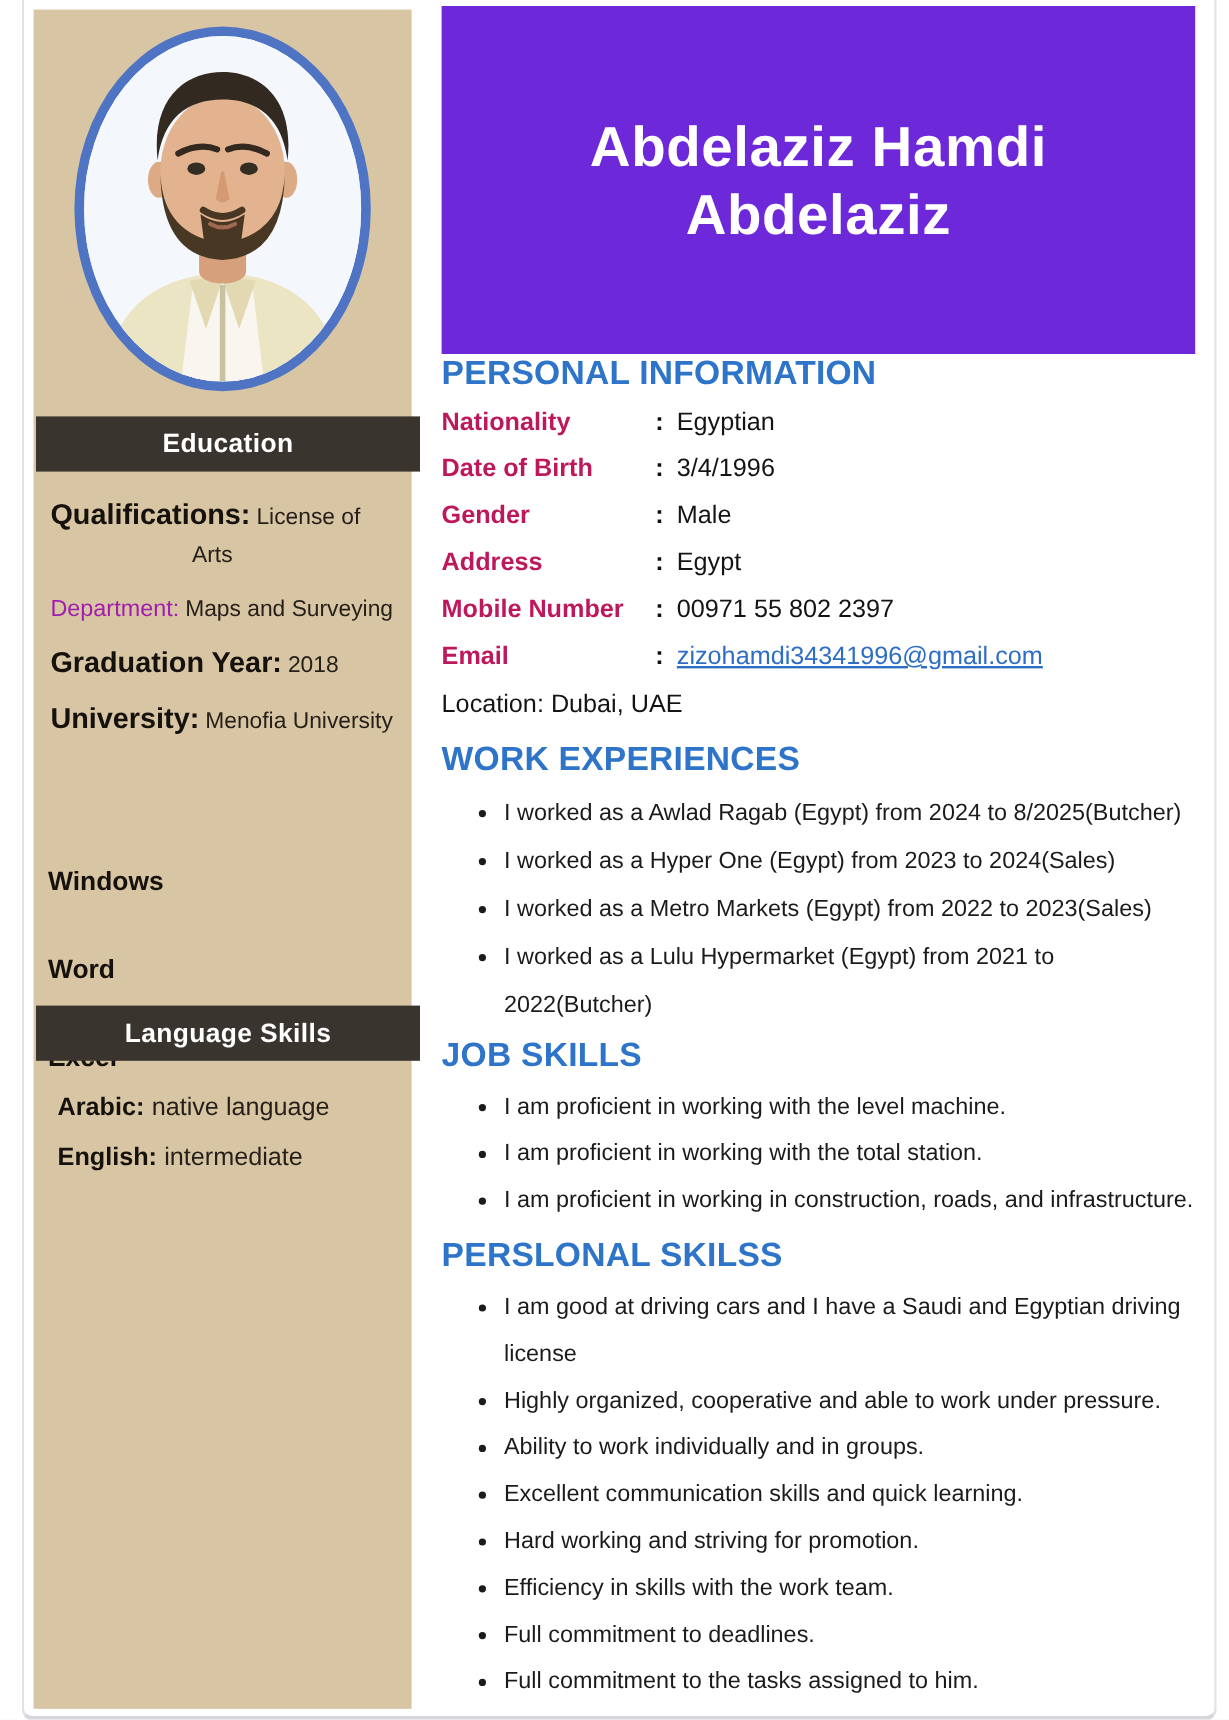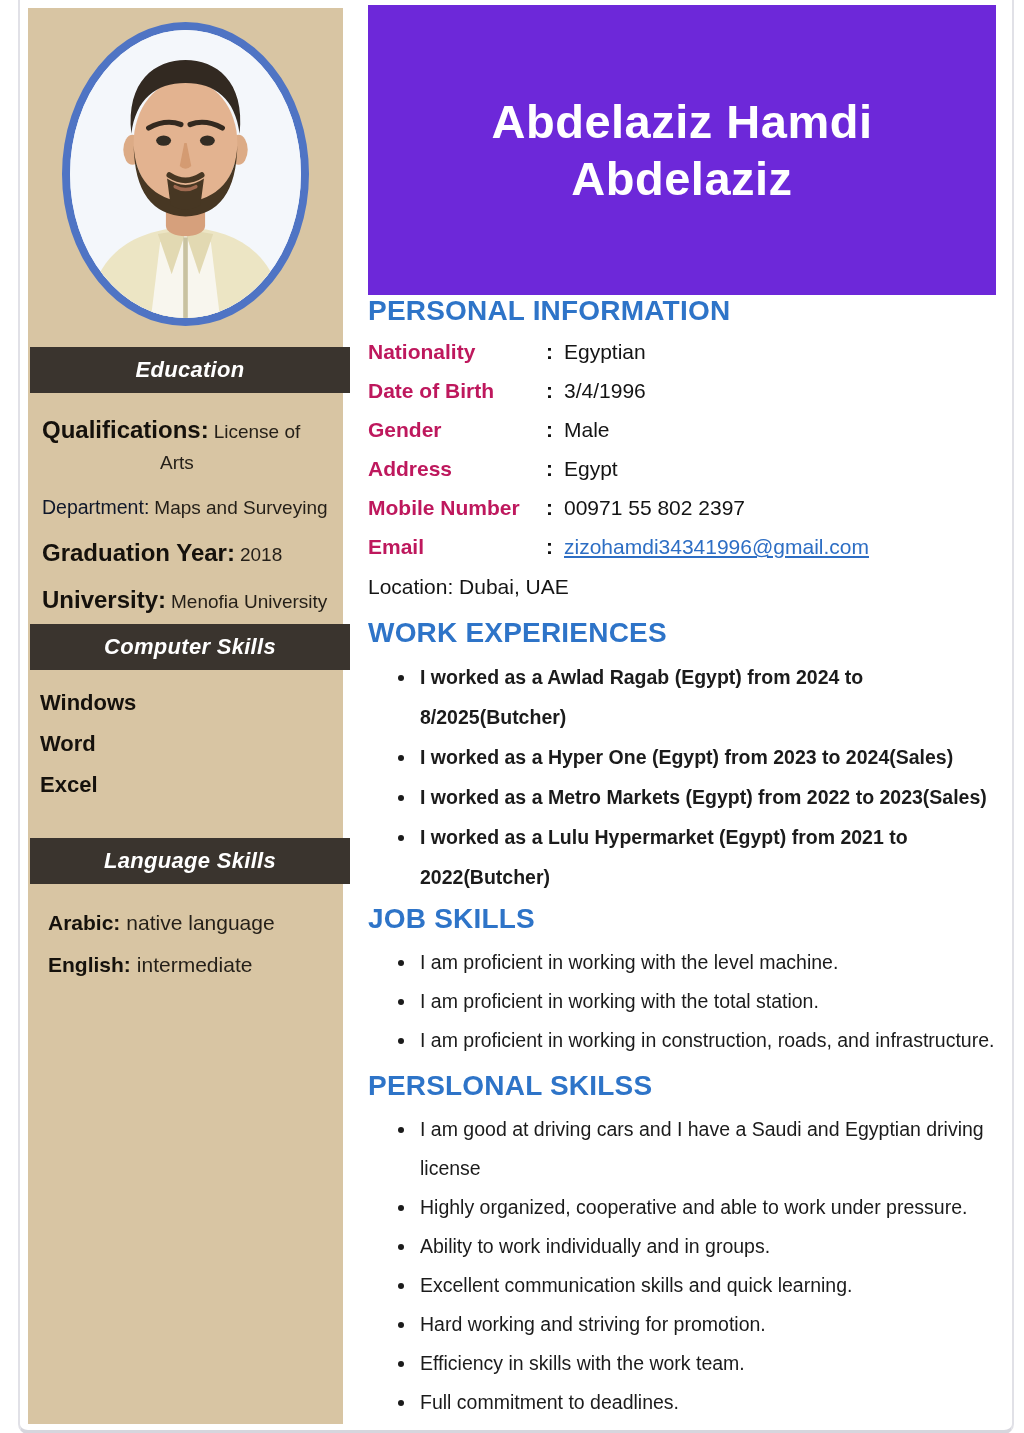--- a/index.html
+++ b/index.html
@@ -6,31 +6,31 @@
   body{width:1024px;height:1433px;overflow:hidden;font-family:"Liberation Sans",sans-serif;}
   .page{position:relative;width:1024px;height:1433px;background:#ffffff;}
   .page-edge{position:absolute;left:18px;top:-12px;width:996px;height:1446px;box-sizing:border-box;
     border:2px solid #e1e1e7;border-bottom:4px solid #d6d6dd;border-radius:10px;pointer-events:none;}
   
   .sidebar{position:absolute;left:28px;top:8px;width:315px;height:1416px;background:#d8c5a3;}
   .photo-ring{position:absolute;left:34px;top:14px;width:231px;height:288px;border:8px solid #4f74c4;
     border-radius:50%;background:#f4f7fb;overflow:hidden;}
   .photo-ring svg{display:block;width:100%;height:100%;}
   .bar{position:absolute;left:2px;width:320px;height:46px;background:#3a342e;color:#ffffff;
-    font-weight:700;font-size:22px;display:flex;align-items:center;justify-content:center;letter-spacing:.3px;font-style:italic;}
+    font-weight:700;font-size:22px;display:flex;align-items:center;justify-content:center;letter-spacing:.3px;}
   .bar-edu{top:339px;}
   .bar-comp{top:616px;}
   .bar-lang{top:830px;}
   .edu-content{position:absolute;top:394px;left:0;width:100%;box-sizing:border-box;padding:12px 8px 0 14px;}
   .edu-item{font-size:19px;color:#241f18;line-height:31px;margin-bottom:14px;
     padding-left:118px;text-indent:-118px;}
   .edu-item .lbl{font-weight:700;font-size:24px;color:#15110c;margin-right:5px;}
-  .edu-item.plain .lbl{font-weight:400;font-size:19.5px;color:#0f172a;}
+  .edu-item.plain .lbl{font-weight:400;font-size:19.5px;color:#a21caf;}
   .comp-content{position:absolute;top:664px;left:0;width:100%;box-sizing:border-box;padding:10px 0 0 12px;}
-  .comp-item{font-weight:700;font-size:22px;color:#15110c;line-height:41px;}
+  .comp-item{font-weight:700;font-size:22px;color:#15110c;line-height:41px;margin-top:32px;}
   .lang-content{position:absolute;top:882px;left:0;width:100%;box-sizing:border-box;padding:12px 0 0 20px;}
   .lang-item{font-size:21px;color:#241f18;line-height:42px;}
   .lang-item .lbl{font-weight:700;color:#15110c;margin-right:6px;}
   
   .main{position:absolute;left:368px;top:0;width:628px;}
   .name-box{margin-top:5px;height:290px;background:#6d28d9;display:flex;align-items:center;
     justify-content:center;text-align:center;padding:0 52px;box-sizing:border-box;}
   .name{color:#ffffff;font-size:47px;font-weight:700;line-height:1.22;letter-spacing:.5px;}
   .section-heading{color:#2e74c8;font-size:28px;font-weight:700;margin:0;letter-spacing:.2px;}
   .h-personal{}
@@ -39,21 +39,21 @@
   .h-pskills{margin-top:10px;}
   .info-rows{margin-top:6px;}
   .info-row{display:grid;grid-template-columns:178px 18px 1fr;align-items:baseline;
     padding:7px 0 8px;font-size:21px;color:#141414;}
   .info-label{font-weight:700;color:#be185d;}
   .info-colon{font-weight:700;color:#0f0f0f;}
   .email-link{color:#2d6ec4;text-decoration:underline;cursor:pointer;}
   .location-line{font-size:21px;color:#141414;padding:6px 0;margin-top:2px;}
   ul.bullets{list-style:disc;margin:8px 0 0;padding-left:49px;color:#1b1b1b;}
   ul.bullets li{font-size:19.5px;line-height:39px;padding-left:3px;}
-  ul.bullets.work li{line-height:40px;font-weight:bold;}
+  ul.bullets.work li{line-height:40px;}
 </style>
 </head>
 <body>
 
 <div class="page">
   <div class="page-edge"></div>
 
   <aside class="sidebar">
 
     <div class="photo-ring">
@@ -92,23 +92,20 @@
         <span class="lbl">Department:</span><span>Maps and Surveying</span>
       </div>
       <div class="edu-item">
         <span class="lbl">Graduation Year:</span><span>2018</span>
       </div>
       <div class="edu-item">
         <span class="lbl">University:</span><span>Menofia University</span>
       </div>
     </div>
 
-    <div class="bar bar-comp">
-      <span>Computer Skills</span>
-    </div>
     <div class="comp-content">
       <div class="comp-item">Windows</div>
       <div class="comp-item">Word</div>
       <div class="comp-item">Excel</div>
     </div>
 
     <div class="bar bar-lang">
       <span>Language Skills</span>
     </div>
     <div class="lang-content">

